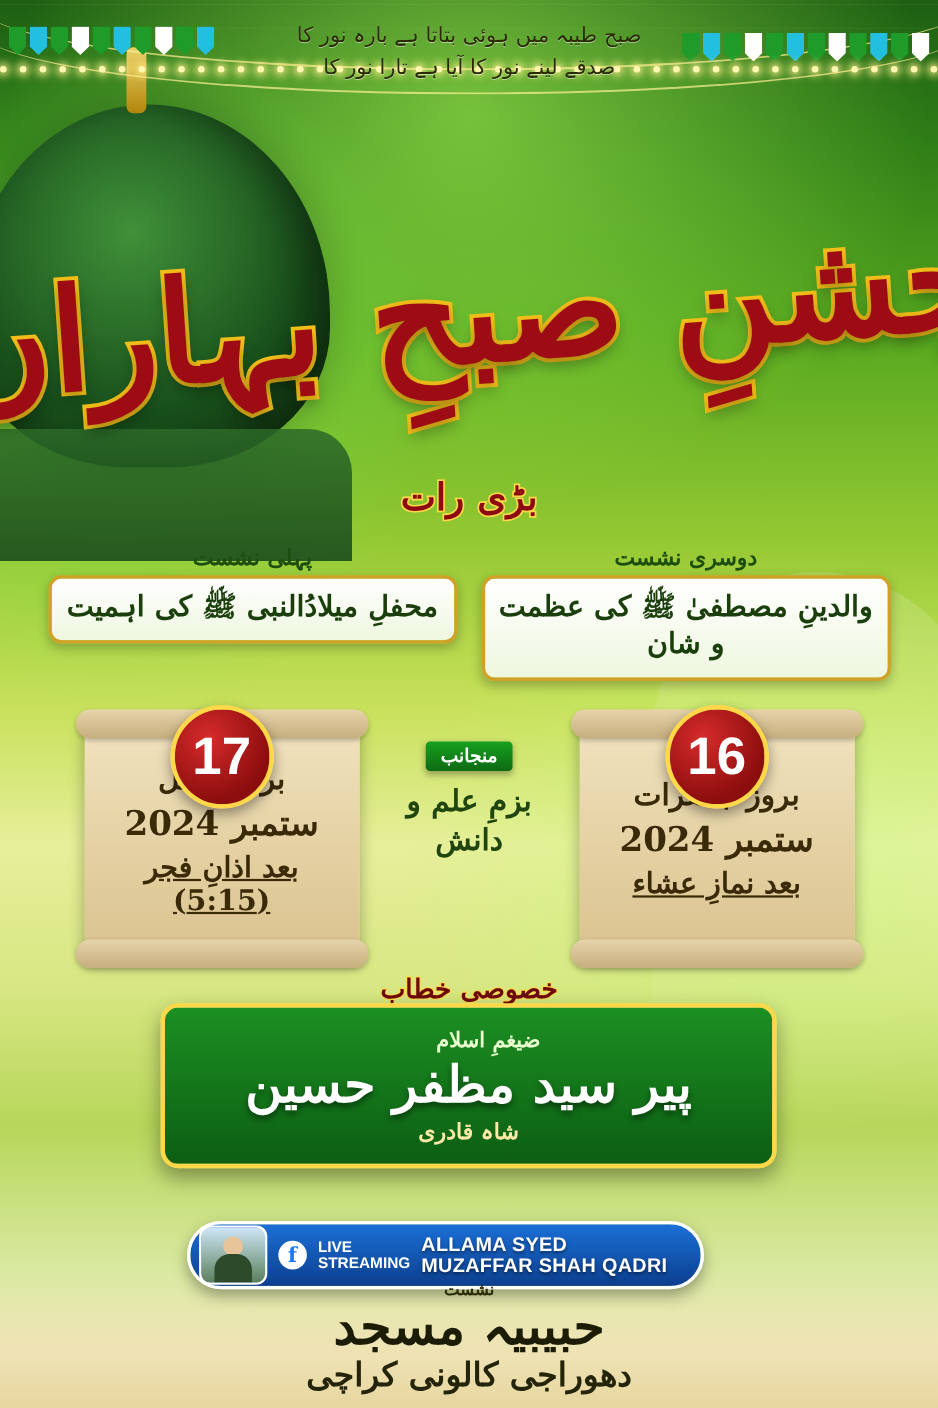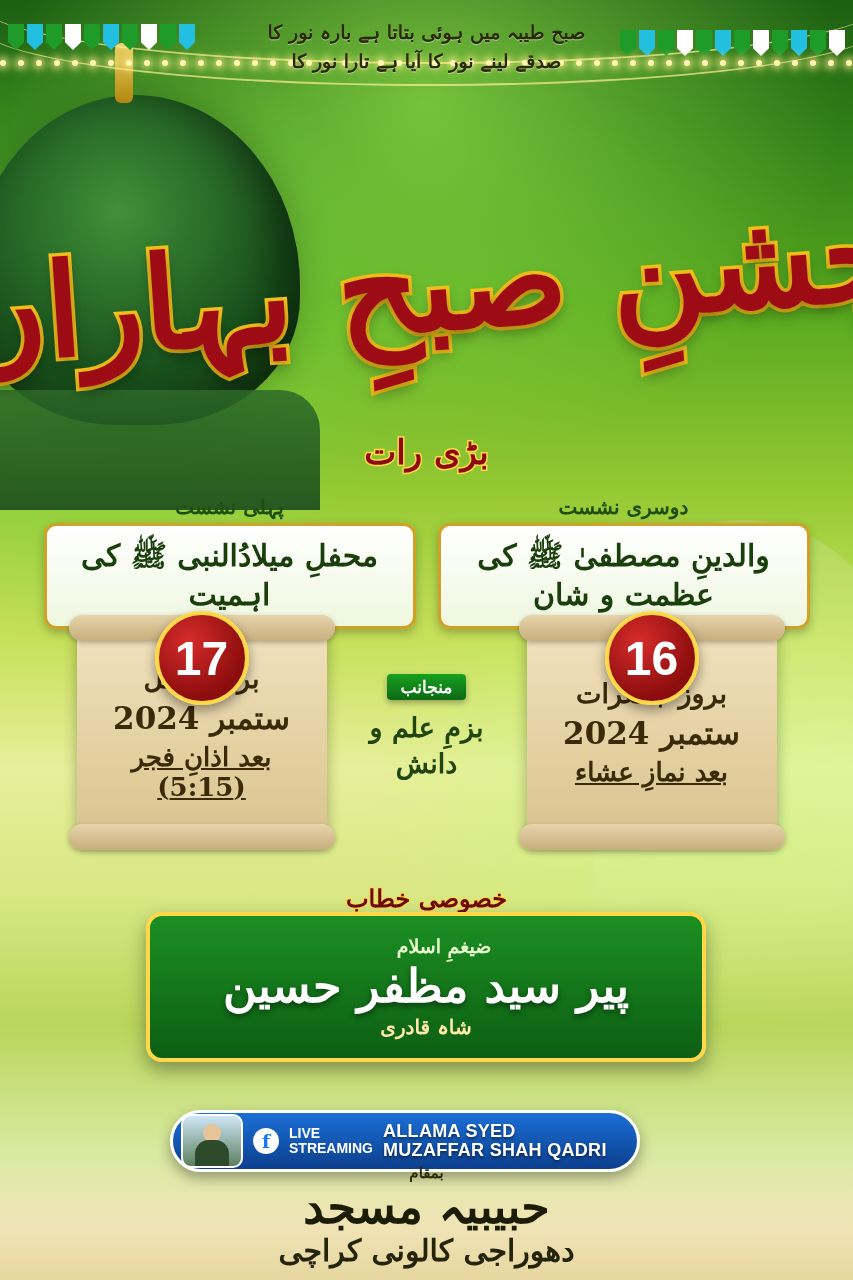--- a/index.html
+++ b/index.html
@@ -58,21 +58,21 @@
     width:16px; height:26px;
     clip-path: polygon(0 0, 100% 0, 100% 70%, 50% 100%, 0 70%);
   }
   .bulbrow{ position:absolute; display:flex; gap:12px; }
   .bulb{ width:6px; height:6px; border-radius:50%; background:#fff6b0; box-shadow:0 0 8px 3px rgba(255,240,140,.9); }
 
   
   .couplet{
     position:absolute; top:18px; left:0; width:853px;
     text-align:center; direction:rtl;
-    color:#2a2a00; font-weight:bold;
+    color:#2a2a00; font-weight:normal;
     font-family:"DejaVu Serif", serif;
     line-height:1.55; font-size:19px;
     text-shadow:0 1px 0 rgba(255,255,255,.45);
   }
   .couplet div{ letter-spacing:.5px; }
 
   
   .title-wrap{
     position:absolute; top:120px; left:0; width:853px; height:330px;
     display:flex; align-items:center; justify-content:center;
@@ -109,30 +109,30 @@
   }
   .session-box{
     background:linear-gradient(180deg,#ffffff,#eef7df);
     border:3px solid #cfa227;
     border-radius:12px;
     padding:10px 8px 12px;
     box-shadow:0 4px 10px rgba(0,0,0,.25);
   }
   .session-text{
     direction:rtl; font-family:"DejaVu Serif", serif; font-weight:bold;
-    font-size:30px; color:#1b3f0c; line-height:1.3;
+    font-size:26px; color:#1b3f0c; line-height:1.3;
   }
 
   
   .dates{
     position:absolute; top:625px; left:0; width:853px; height:250px;
     display:flex; flex-direction:row-reverse; justify-content:center; align-items:flex-start; gap:10px;
   }
   .scroll{
-    position:relative; width:250px; height:215px; 
+    position:relative; width:250px; height:215px; margin-top:30px;
     background:linear-gradient(180deg,#f1e3c0,#e3cfa0 60%,#d9c28f);
     border-radius:10px;
     box-shadow:0 6px 14px rgba(0,0,0,.3);
   }
   .scroll:before, .scroll:after{
     content:""; position:absolute; left:-8px; width:266px; height:26px;
     background:linear-gradient(180deg,#e6d4ab,#c7ae7d);
     border-radius:14px; box-shadow:0 2px 5px rgba(0,0,0,.25);
   }
   .scroll:before{ top:-10px; }
@@ -413,18 +413,18 @@
       <div>LIVE</div>
       <div>STREAMING</div>
     </div>
     <div>
       <div class="live-name">ALLAMA SYED</div>
       <div class="live-name">MUZAFFAR SHAH QADRI</div>
     </div>
   </div>
 
   <div class="footer">
-    <div class="footer-top">بمقام</div>
+    <div class="footer-top">نشست</div>
     <div class="footer-main">حبیبیہ مسجد</div>
     <div class="footer-sub">دھوراجی کالونی کراچی</div>
   </div>
 
 </div>
 
 </body></html>

